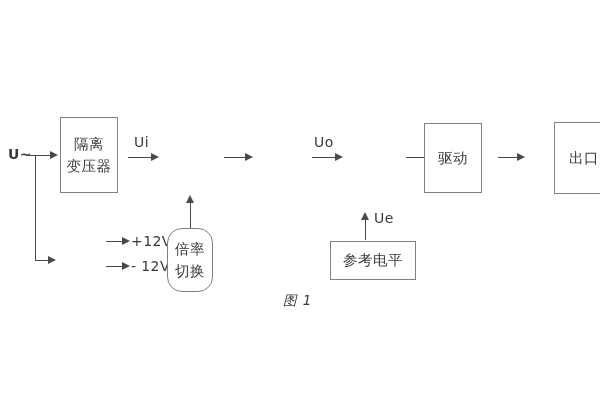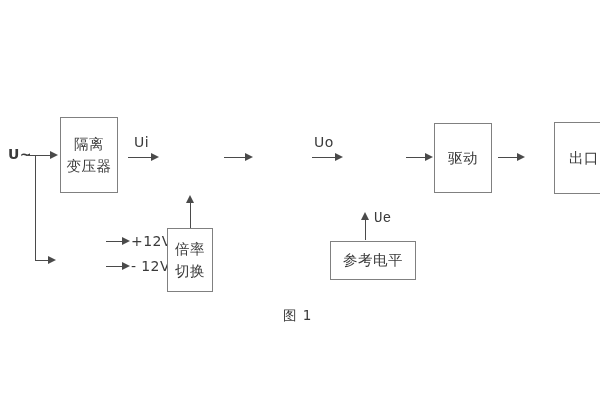--- a/index.html
+++ b/index.html
@@ -107,51 +107,51 @@
 
 
   <div class="label" style="left:314px; top:134px;">Uo</div>
   <div class="hline" style="left:312px; top:157px; width:24px;"></div>
   <div class="arrow-right" style="left:335px; top:152.5px;"></div>
 
 
   <div class="hline" style="left:406px; top:157px; width:20px;"></div>
   <div class="arrow-right" style="left:425px; top:152.5px;"></div>
 
-  <div class="box" style="left:434px; top:123px; width:58px; height:70px;">
+  <div class="box" style="left:424px; top:123px; width:58px; height:70px;">
     <span class="line">驱动</span>
   </div>
 
   <div class="hline" style="left:498px; top:157px; width:20px;"></div>
   <div class="arrow-right" style="left:517px; top:152.5px;"></div>
 
   <div class="box" style="left:526px; top:122px; width:60px; height:72px;margin-left:28px;">
     <span class="line">出口</span>
   </div>
 
 
   <div class="hline" style="left:106px; top:241px; width:17px;"></div>
   <div class="arrow-right" style="left:122px; top:236.5px;"></div>
   <div class="label" style="left:131px; top:233px;">+12V</div>
 
   <div class="hline" style="left:106px; top:266px; width:17px;"></div>
   <div class="arrow-right" style="left:122px; top:261.5px;"></div>
   <div class="label" style="left:131px; top:258px;">- 12V</div>
 
-  <div class="box" style="left:167px; top:228px; width:46px; height:64px;">
+  <div class="box" style="left:167px; top:228px; width:46px; height:64px;border-radius:15px;">
     <span class="line">倍率</span>
     <span class="line">切换</span>
   </div>
 
   <div class="vline" style="left:190px; top:202px; height:26px;"></div>
   <div class="arrow-up" style="left:185.5px; top:195px;"></div>
 
   <div class="box" style="left:330px; top:241px; width:86px; height:39px;">
     <span class="line">参考电平</span>
   </div>
 
   <div class="vline" style="left:365px; top:219px; height:21px;"></div>
   <div class="arrow-up" style="left:360.5px; top:212px;"></div>
-  <div class="label" style="left:374px; top:210px;font-family:Liberation Mono, monospace;">Ue</div>
+  <div class="label" style="left:374px; top:210px;">Ue</div>
 
-  <div class="caption" style="left:283px; top:307px;">图 1</div>
+  <div class="caption" style="left:283px; top:292px;font-style:italic;">图 1</div>
 
 </div>
 
 </body></html>

